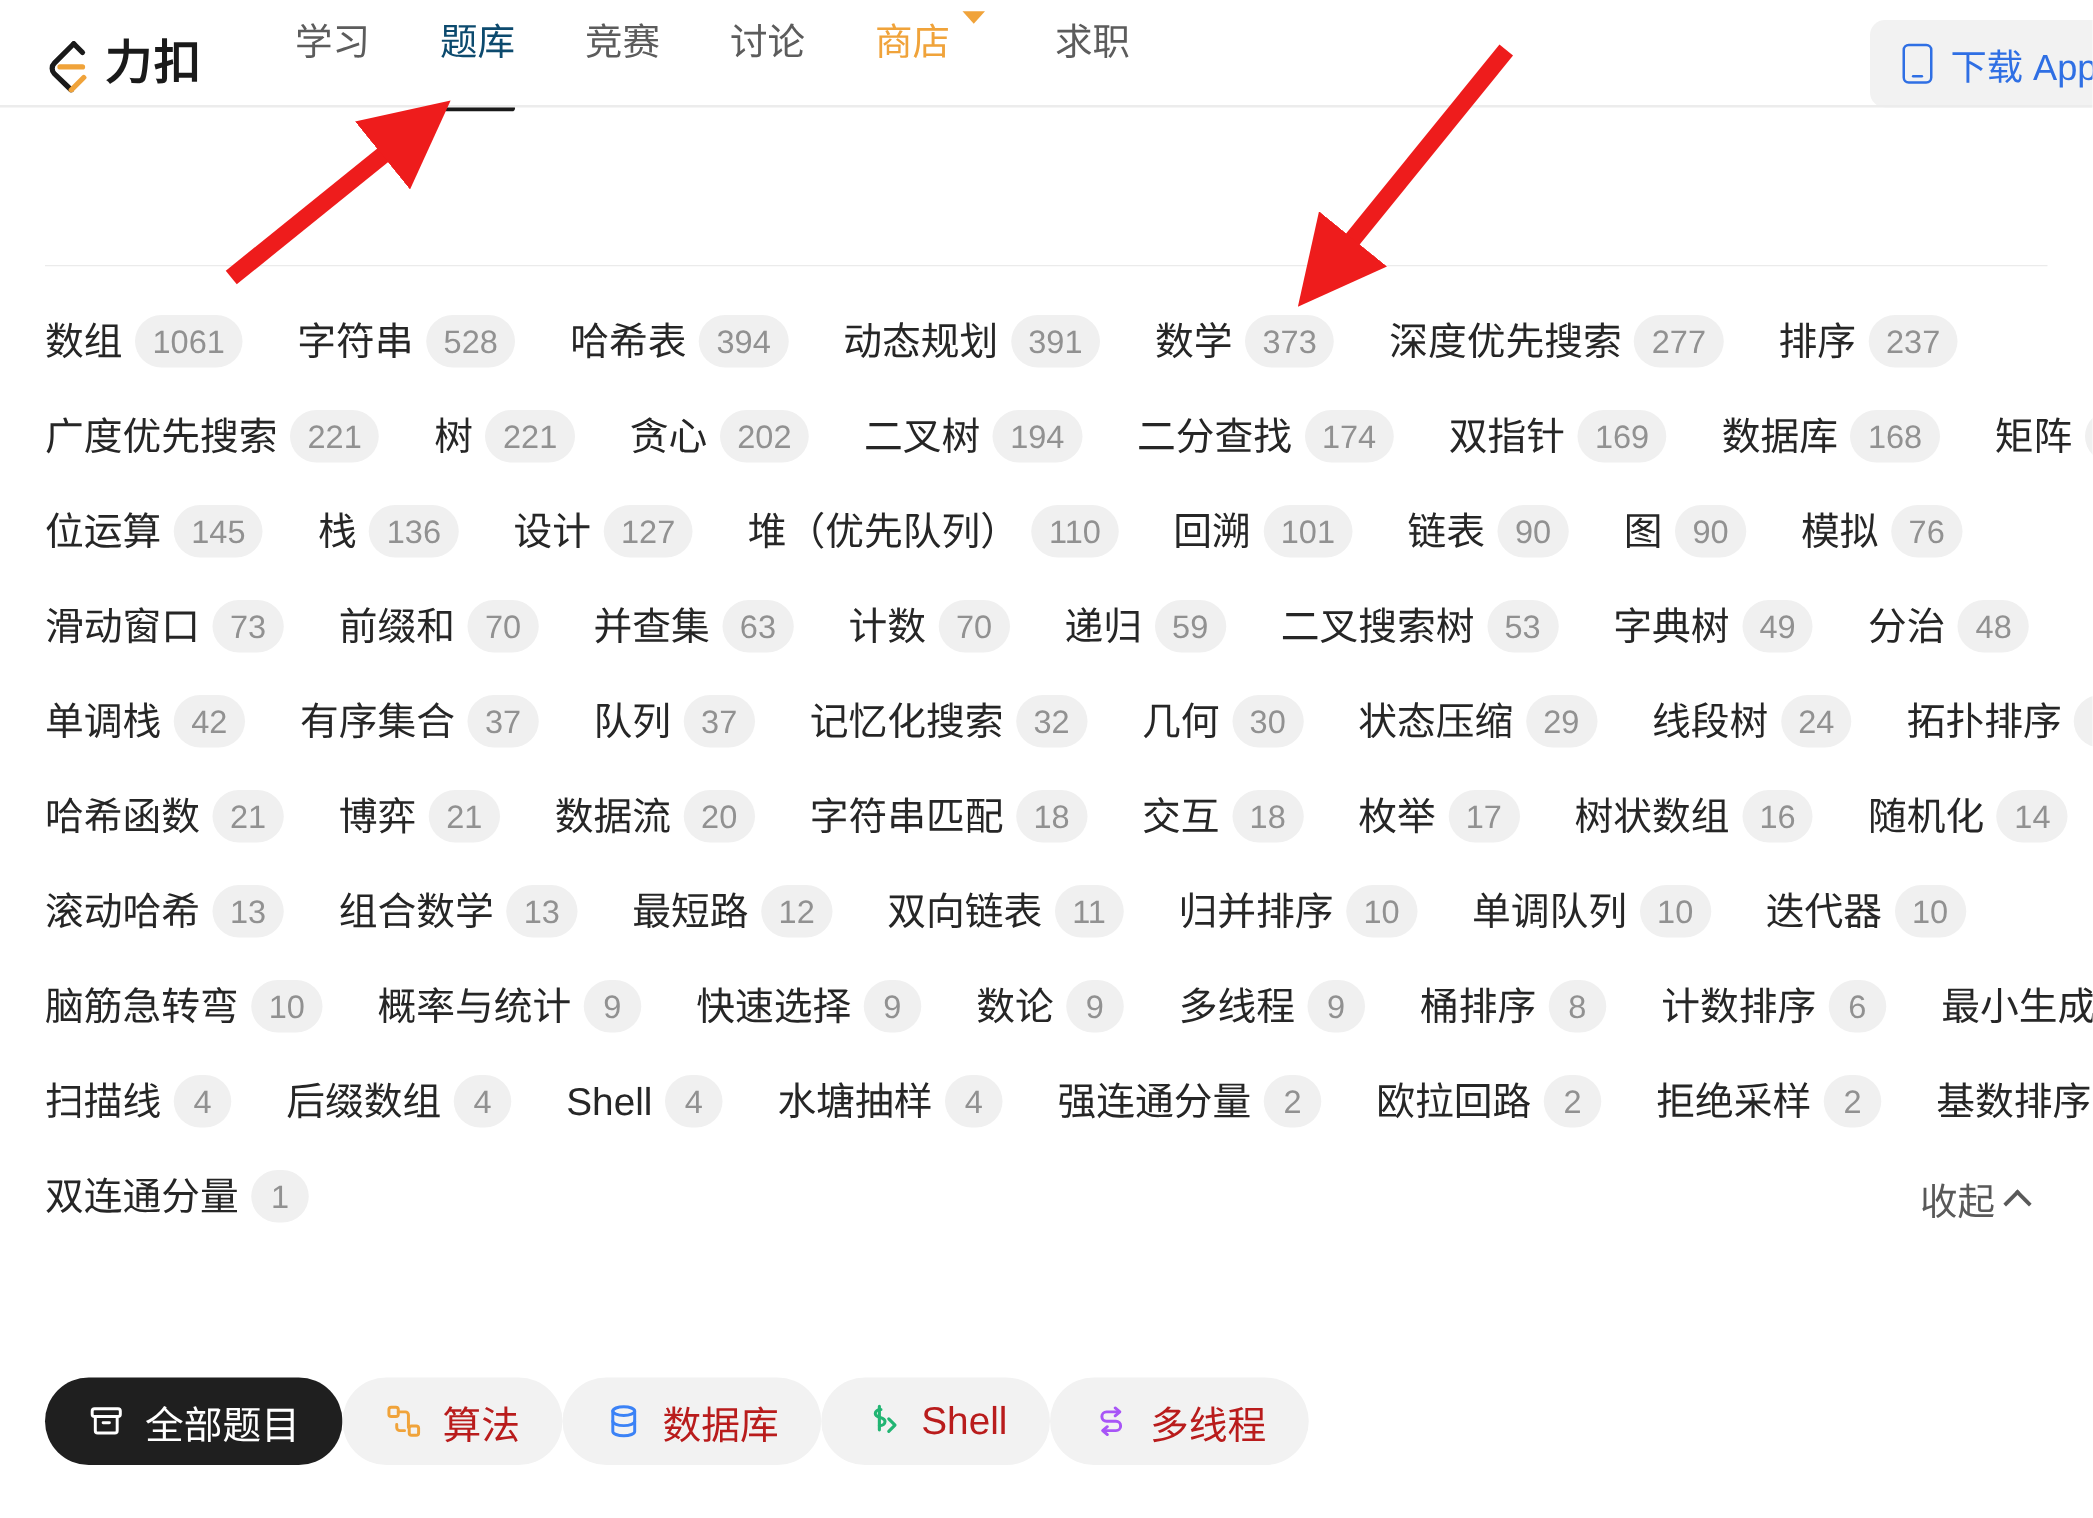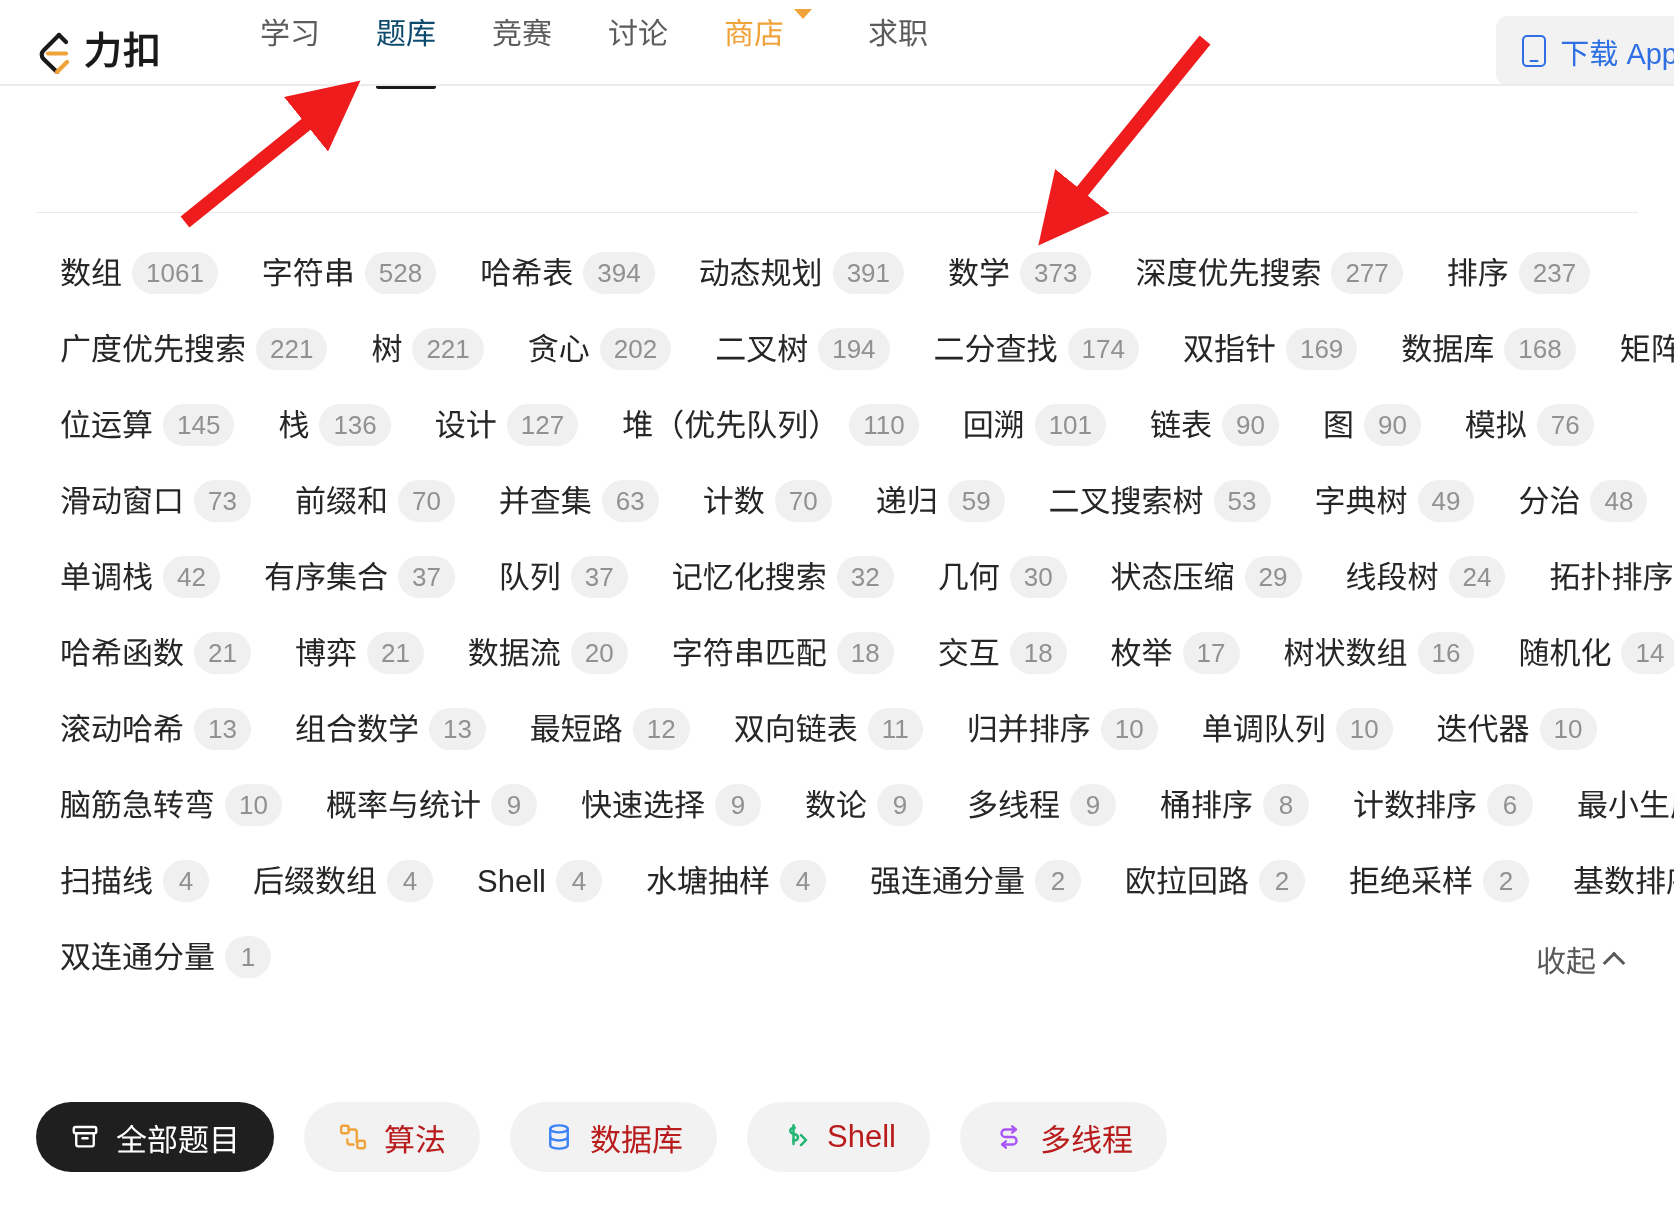--- a/index.html
+++ b/index.html
@@ -16,21 +16,20 @@
   }
 
   
   #header {
     height: 102px;
     display: flex;
     align-items: center;
     padding: 0 0 0 30px;
     background: #fff;
     position: relative;
-    gap: 24px;
   }
   #logo {
     display: flex;
     align-items: center;
     gap: 8px;
     margin-right: 46px;
     flex: 0 0 auto;
   }
   #logo .mark { width: 46px; height: 46px; display: block; }
   #logo .wordmark {
@@ -131,21 +130,20 @@
     border-top: 1px solid #ebebeb;
     margin-top: 110px;
     position: relative;
   }
   .tag-row {
     display: flex;
     align-items: center;
     flex-wrap: nowrap;
     height: 76px;
     gap: 0;
-    margin-left: 24px;
   }
   .tag {
     display: inline-flex;
     align-items: center;
     gap: 10px;
     margin-right: 44px;
     cursor: pointer;
     white-space: nowrap;
   }
   .tag .tag-label {
@@ -189,21 +187,20 @@
     top: 4px;
   }
 
   
   #category-chips {
     position: absolute;
     left: 36px;
     bottom: 42px;
     display: flex;
     align-items: flex-end;
-    gap: 30px;
   }
   .chip {
     display: inline-flex;
     align-items: center;
     gap: 16px;
     height: 70px;
     padding: 0 34px;
     border-radius: 35px;
     background: #f2f2f2;
     font-size: 31px;

